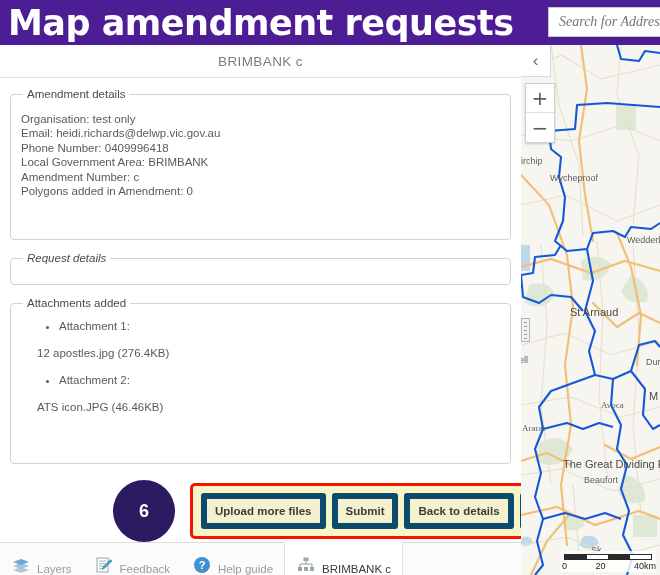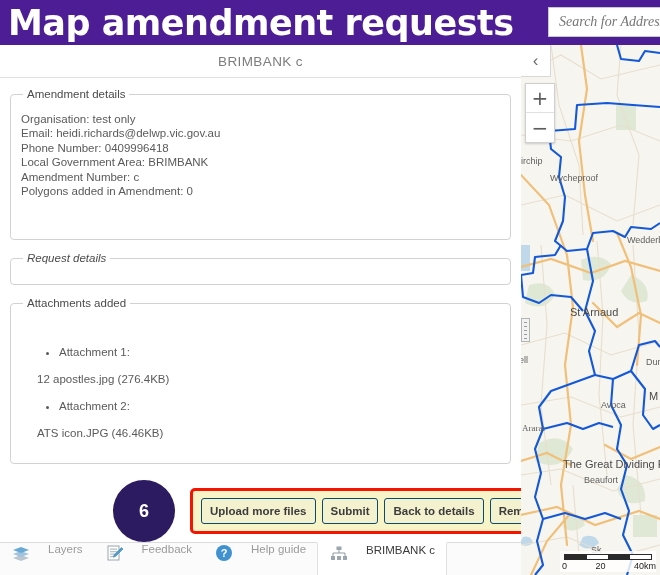--- a/index.html
+++ b/index.html
@@ -88,21 +88,21 @@
     padding-top: 12px;
     font-size: 11.5px;
     color: #5a5a5a;
     line-height: 14.4px;
   }
   #request-box { height: 33px; padding-bottom: 0; font-style: italic; }
 
   #attachments-box { height: 167px; }
   .attach-list {
     list-style: disc;
-    margin: 34px 0 0 38px;
+    margin: 8px 0 0 38px;
     font-size: 11.5px;
     color: #5a5a5a;
   }
   .attach-list li { margin-bottom: 3px; }
   .attach-label { line-height: 18px; }
   .attach-file {
     list-style: none;
     margin-left: -22px;
     line-height: 30px;
     color: #5a5a5a;
@@ -127,41 +127,41 @@
   .highlight-group {
     margin-left: 15px;
     border: 3px solid #f41400;
     border-radius: 5px;
     background: #f7f4c8;
     padding: 7px 8px;
     display: flex; align-items: center; gap: 6px;
   }
   .act-btn {
     background: #f4f1cf;
-    border: 1px solid #0c4a6e;
+    border: 6px solid #0c4a6e;
     border-radius: 3px;
     color: #3c3c3c;
     font-size: 11.5px;
     font-weight: bold;
     padding: 6px 8px;
     cursor: pointer;
     white-space: nowrap;
     font-family: "Liberation Sans", sans-serif;
   }
 
   
   .taskbar {
     position: absolute; left: 0; top: 542px;
     width: 521px; height: 33px;
     background: #fbfbfb;
     border-top: 1px solid #dcdcdc;
     display: flex; align-items: stretch;
   }
   .task-item {
-    display: flex; align-items: flex-start; gap: 17px;
+    display: flex; align-items: flex-end; gap: 6px;
     padding: 0 11px;
     font-size: 11.5px;
     color: #9b9b9b;
     cursor: pointer;
     background: #fbfbfb;
   }
   .task-item.active {
     background: #ffffff;
     color: #3a3a3a;
     border-left: 1px solid #e0e0e0;
@@ -427,21 +427,21 @@
         <path d="M22 474 L44 468 L64 474 L84 468 L100 474"></path>
       </g>
     </svg>
 
     <div class="map-label" style="left:-6px;  top:111px;">Birchip</div>
     <div class="map-label" style="left:29px;  top:128px;">Wycheproof</div>
     <div class="map-label" style="left:106px; top:190px;">Wedderb</div>
     <div class="map-label big" style="left:49px;  top:261px;">St Arnaud</div>
     <div class="map-label" style="left:-2px;  top:310px;">ell</div>
     <div class="map-label" style="left:125px; top:312px;">Dun</div>
-    <div class="map-label" style="left:80px;  top:355px;">Avoca</div>
+    <div class="map-label" style="left:80px;  top:355px;font-family:Liberation Serif, serif;">Avoca</div>
     <div class="map-label big" style="left:128px; top:345px;">M</div>
     <div class="map-label" style="left:1px;   top:378px;font-family:Liberation Serif, serif;">Ararat</div>
     <div class="map-label big" style="left:42px;  top:413px;">The Great Dividing R</div>
     <div class="map-label" style="left:63px;  top:430px;">Beaufort</div>
     <div class="map-label" style="left:70px;  top:468px;margin-top:32px;">Sk</div>
 
     <div class="map-collapse">‹</div>
 
     <div class="zoom-ctrl">
       <div class="zoom-btn top">+</div>

